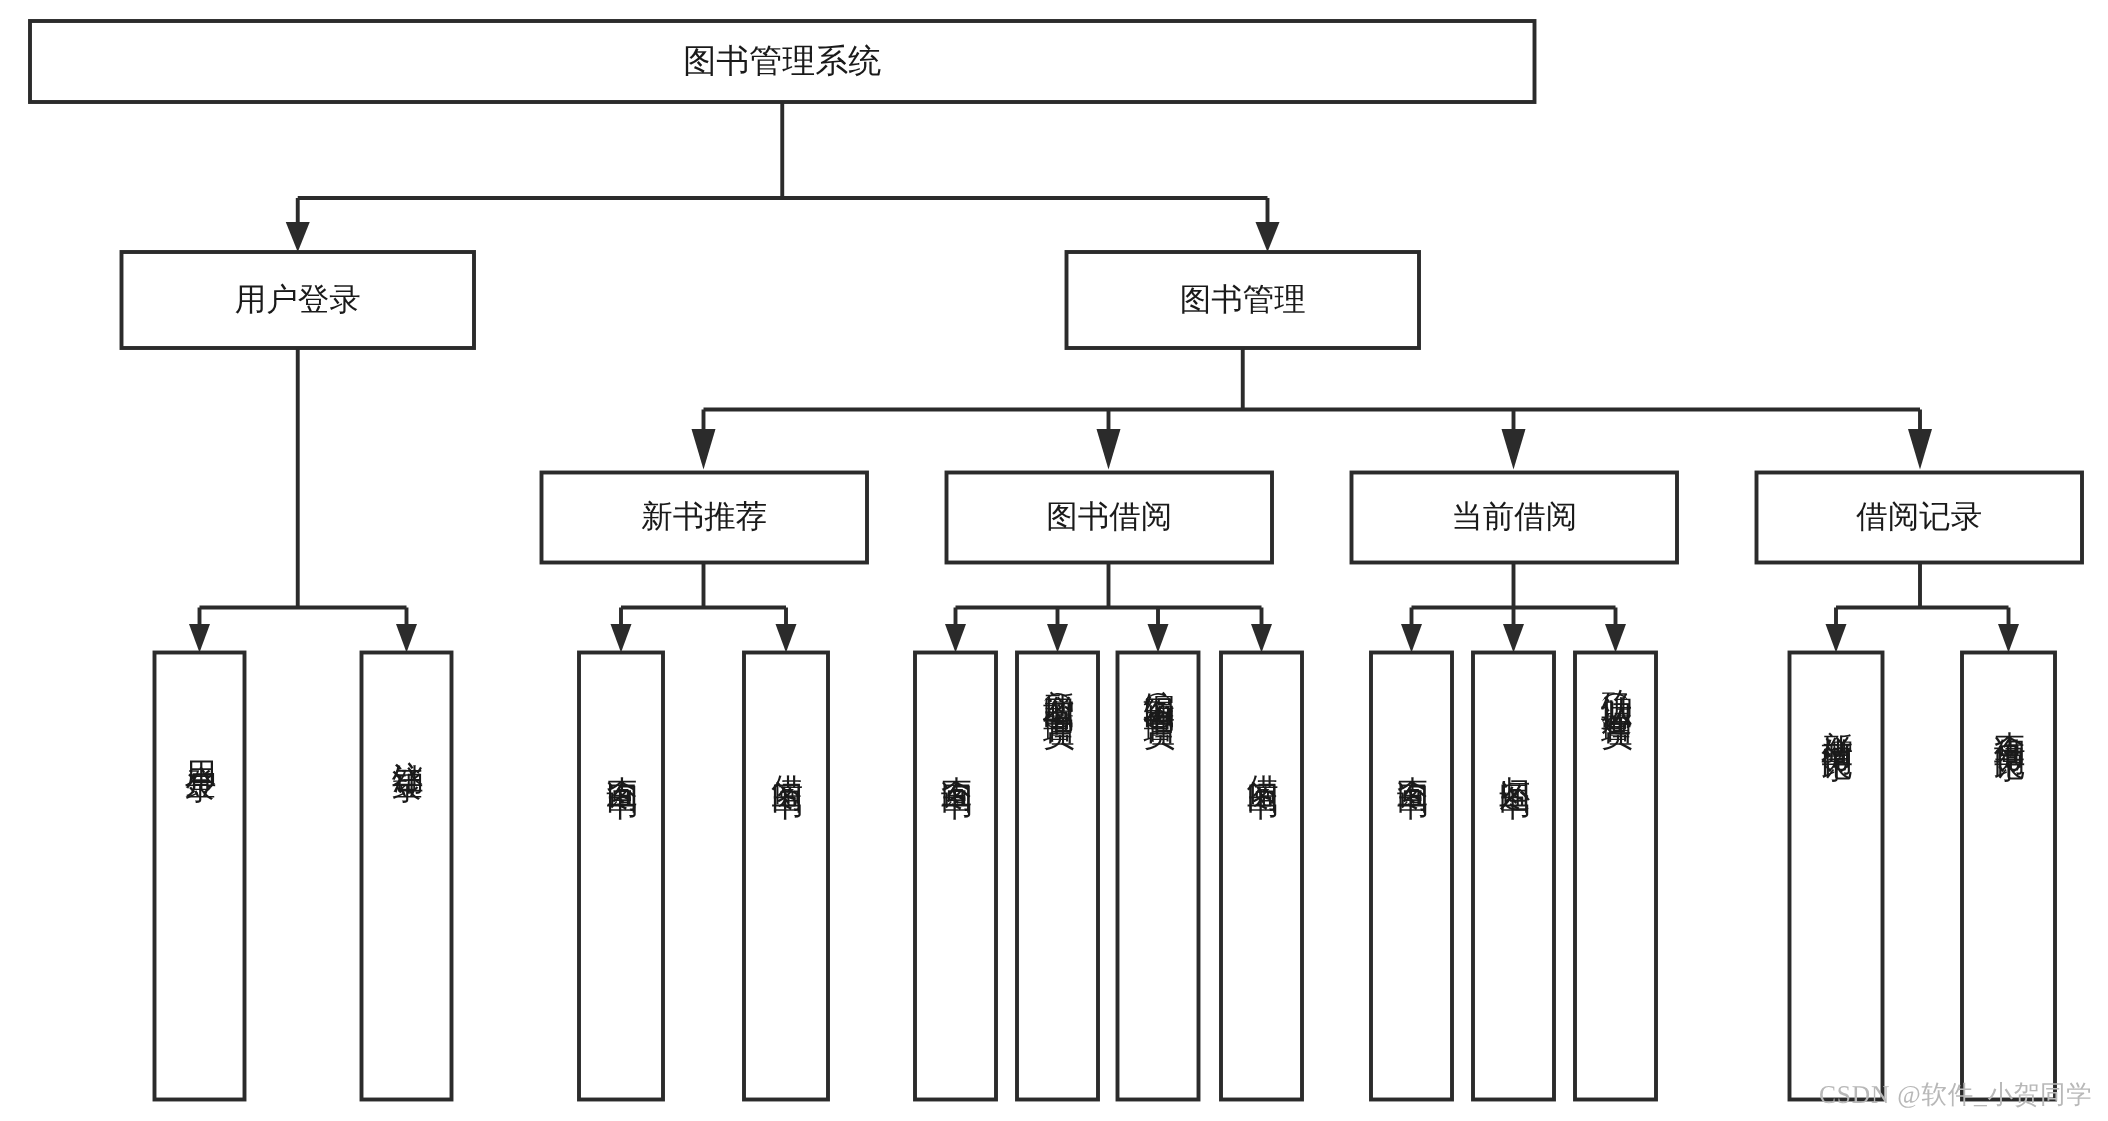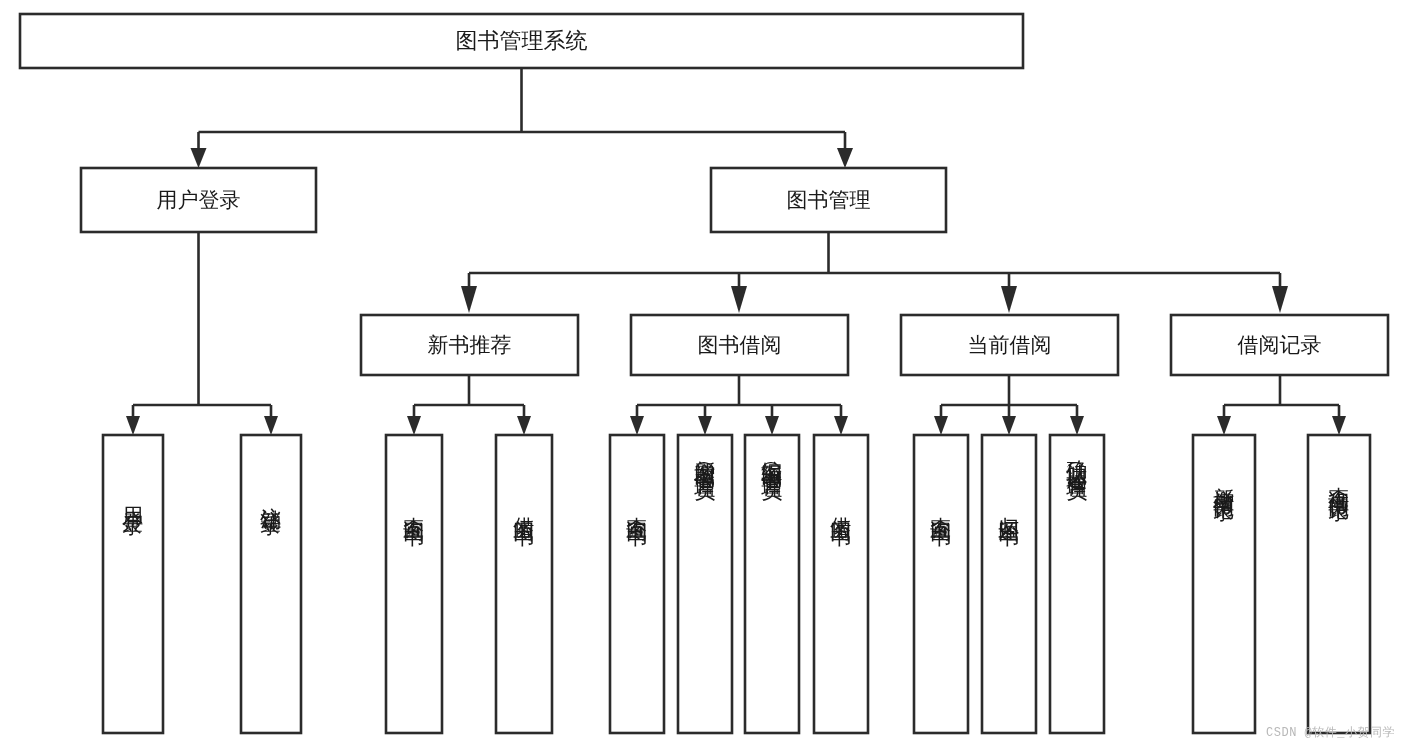--- a/index.html
+++ b/index.html
@@ -68,22 +68,22 @@
     font-size: 21px;
     line-height: 1.22;
     letter-spacing: 3px;
     color: #1a1a1a;
     white-space: nowrap;
   }
   .watermark {
     position: absolute;
     right: 10px;
     bottom: 6px;
-    font-family: Liberation Mono, monospace;
-    font-size: 12px;
+    font-family: Liberation Serif, serif;
+    font-size: 17px;
     color: #b8b8b8;
     white-space: nowrap;
     letter-spacing: 0.5px;
   }
 </style>
 </head>
 <body>
 
 <div id="diagram-root">
 

